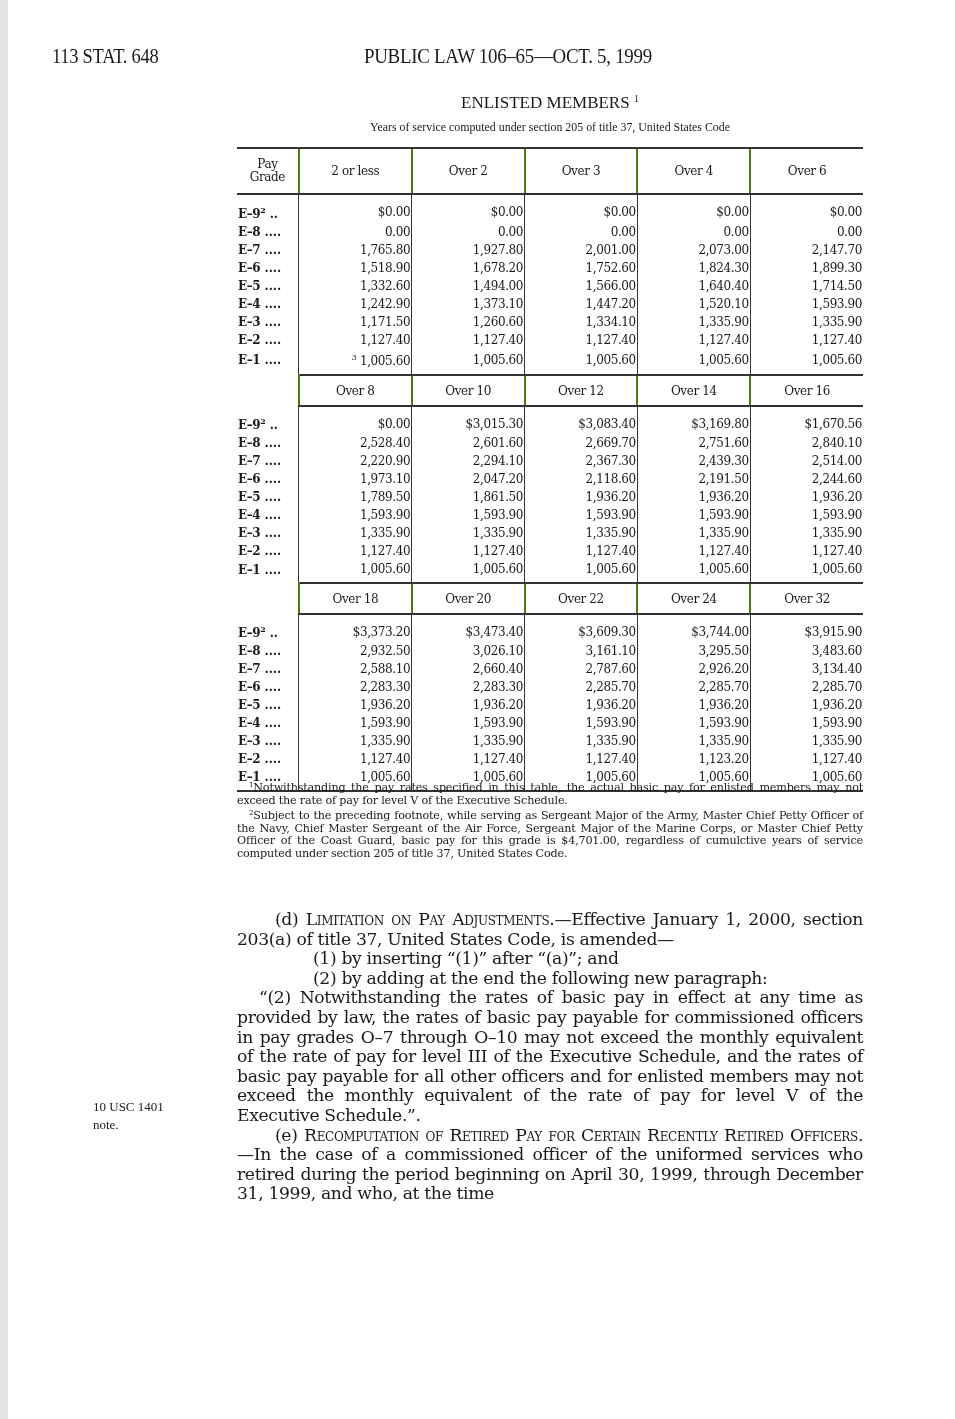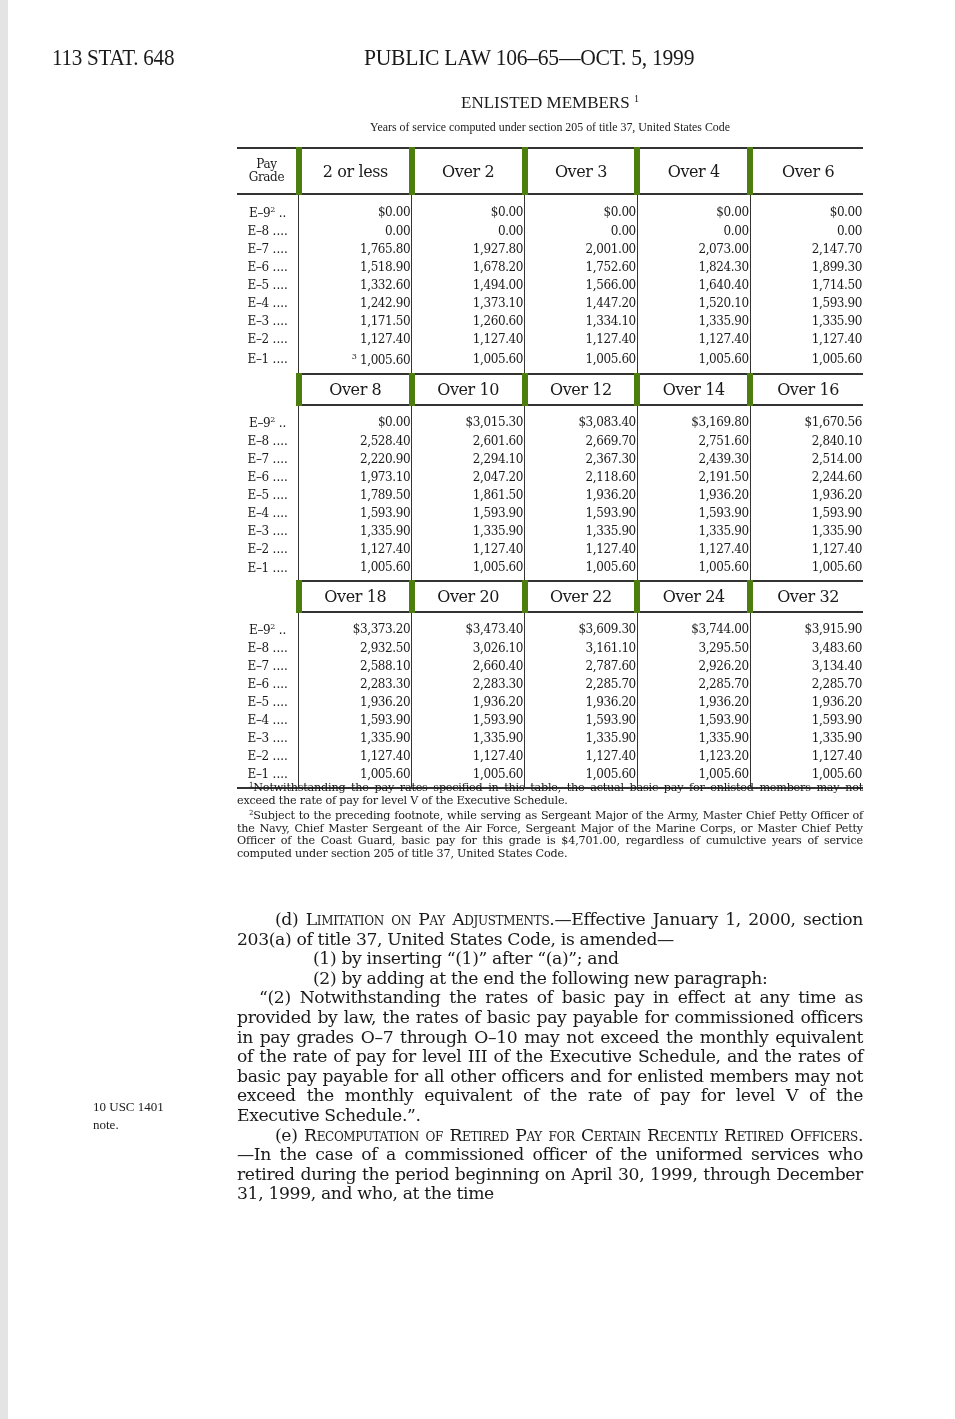--- a/index.html
+++ b/index.html
@@ -4,21 +4,21 @@
 <style>
   html, body { margin: 0; padding: 0; }
   body {
     width: 955px; height: 1419px; position: relative; overflow: hidden;
     background: #ffffff; color: #1a1a1a;
     font-family: "DejaVu Serif", "Liberation Serif", serif;
   }
   .left-band { position: absolute; left: 0; top: 0; width: 8px; height: 1419px; background: #e4e4e4; }
   .page-head {
     position: absolute; top: 44px; left: 0; width: 955px; height: 34px;
-    font-family: "Liberation Serif", serif; font-size: 24px; letter-spacing: -0.3px;
+    font-family: "Liberation Serif", serif; font-size: 21px; letter-spacing: -0.3px;
   }
   .stat-cite { position: absolute; left: 52px; top: 0; transform: scaleX(0.88); transform-origin: left; }
   .law-title { position: absolute; left: 364px; top: 0; transform: scaleX(0.9); transform-origin: left; }
 
   .tbl-title {
     position: absolute; top: 93px; left: 237px; width: 626px; text-align: center;
     font-family: "Liberation Serif", serif; font-size: 17px;
   }
   .tbl-title sup { font-size: 10px; vertical-align: 6px; }
   .tbl-subtitle {
@@ -27,32 +27,32 @@
   }
 
   table.pay {
     position: absolute; left: 237px; top: 147px; width: 626px;
     border-collapse: collapse; font-family: "DejaVu Serif", serif; font-size: 12px;
     letter-spacing: -0.4px;
   }
   table.pay col.c0 { width: 62px; }
   table.pay col.cn { width: 113px; }
   table.pay th {
-    font-weight: normal; font-size: 16px; height: 42px; text-align: center;
+    font-weight: normal; font-size: 12px; height: 42px; text-align: center;
     border-top: 2px solid #333; border-bottom: 2px solid #333;
-    border-left: 6px solid #4d7c0f;
+    border-left: 2px solid #4d7c0f;
   }
   table.pay th.pg { border-left: none; line-height: 13px; font-size: 12px; }
   table.pay tr.sub th { height: 27px; }
   table.pay tr.sub th.blank { border-top: none; border-bottom: none; }
   table.pay td {
     text-align: right; padding: 0 1px 0 0; height: 18px; line-height: 18px;
     border-left: 1px solid #333;
   }
-  table.pay td.grade { text-align: center; border-left: none; padding-left: 1px; }
+  table.pay td.grade { text-align: left; border-left: none; padding-left: 1px; font-weight: bold; }
   table.pay tr.first td { padding-top: 6px; }
   table.pay tr.last td { padding-bottom: 4px; }
   table.pay tbody.final tr.last td { border-bottom: 2px solid #333; }
   table.pay sup { font-size: 8px; vertical-align: 5px; }
   .dots { letter-spacing: 0; }
 
   .footnotes {
     position: absolute; left: 237px; top: 779px; width: 626px;
     font-family: "DejaVu Serif", serif; font-size: 11.2px; line-height: 12.6px;
     text-align: justify; letter-spacing: -0.2px;

